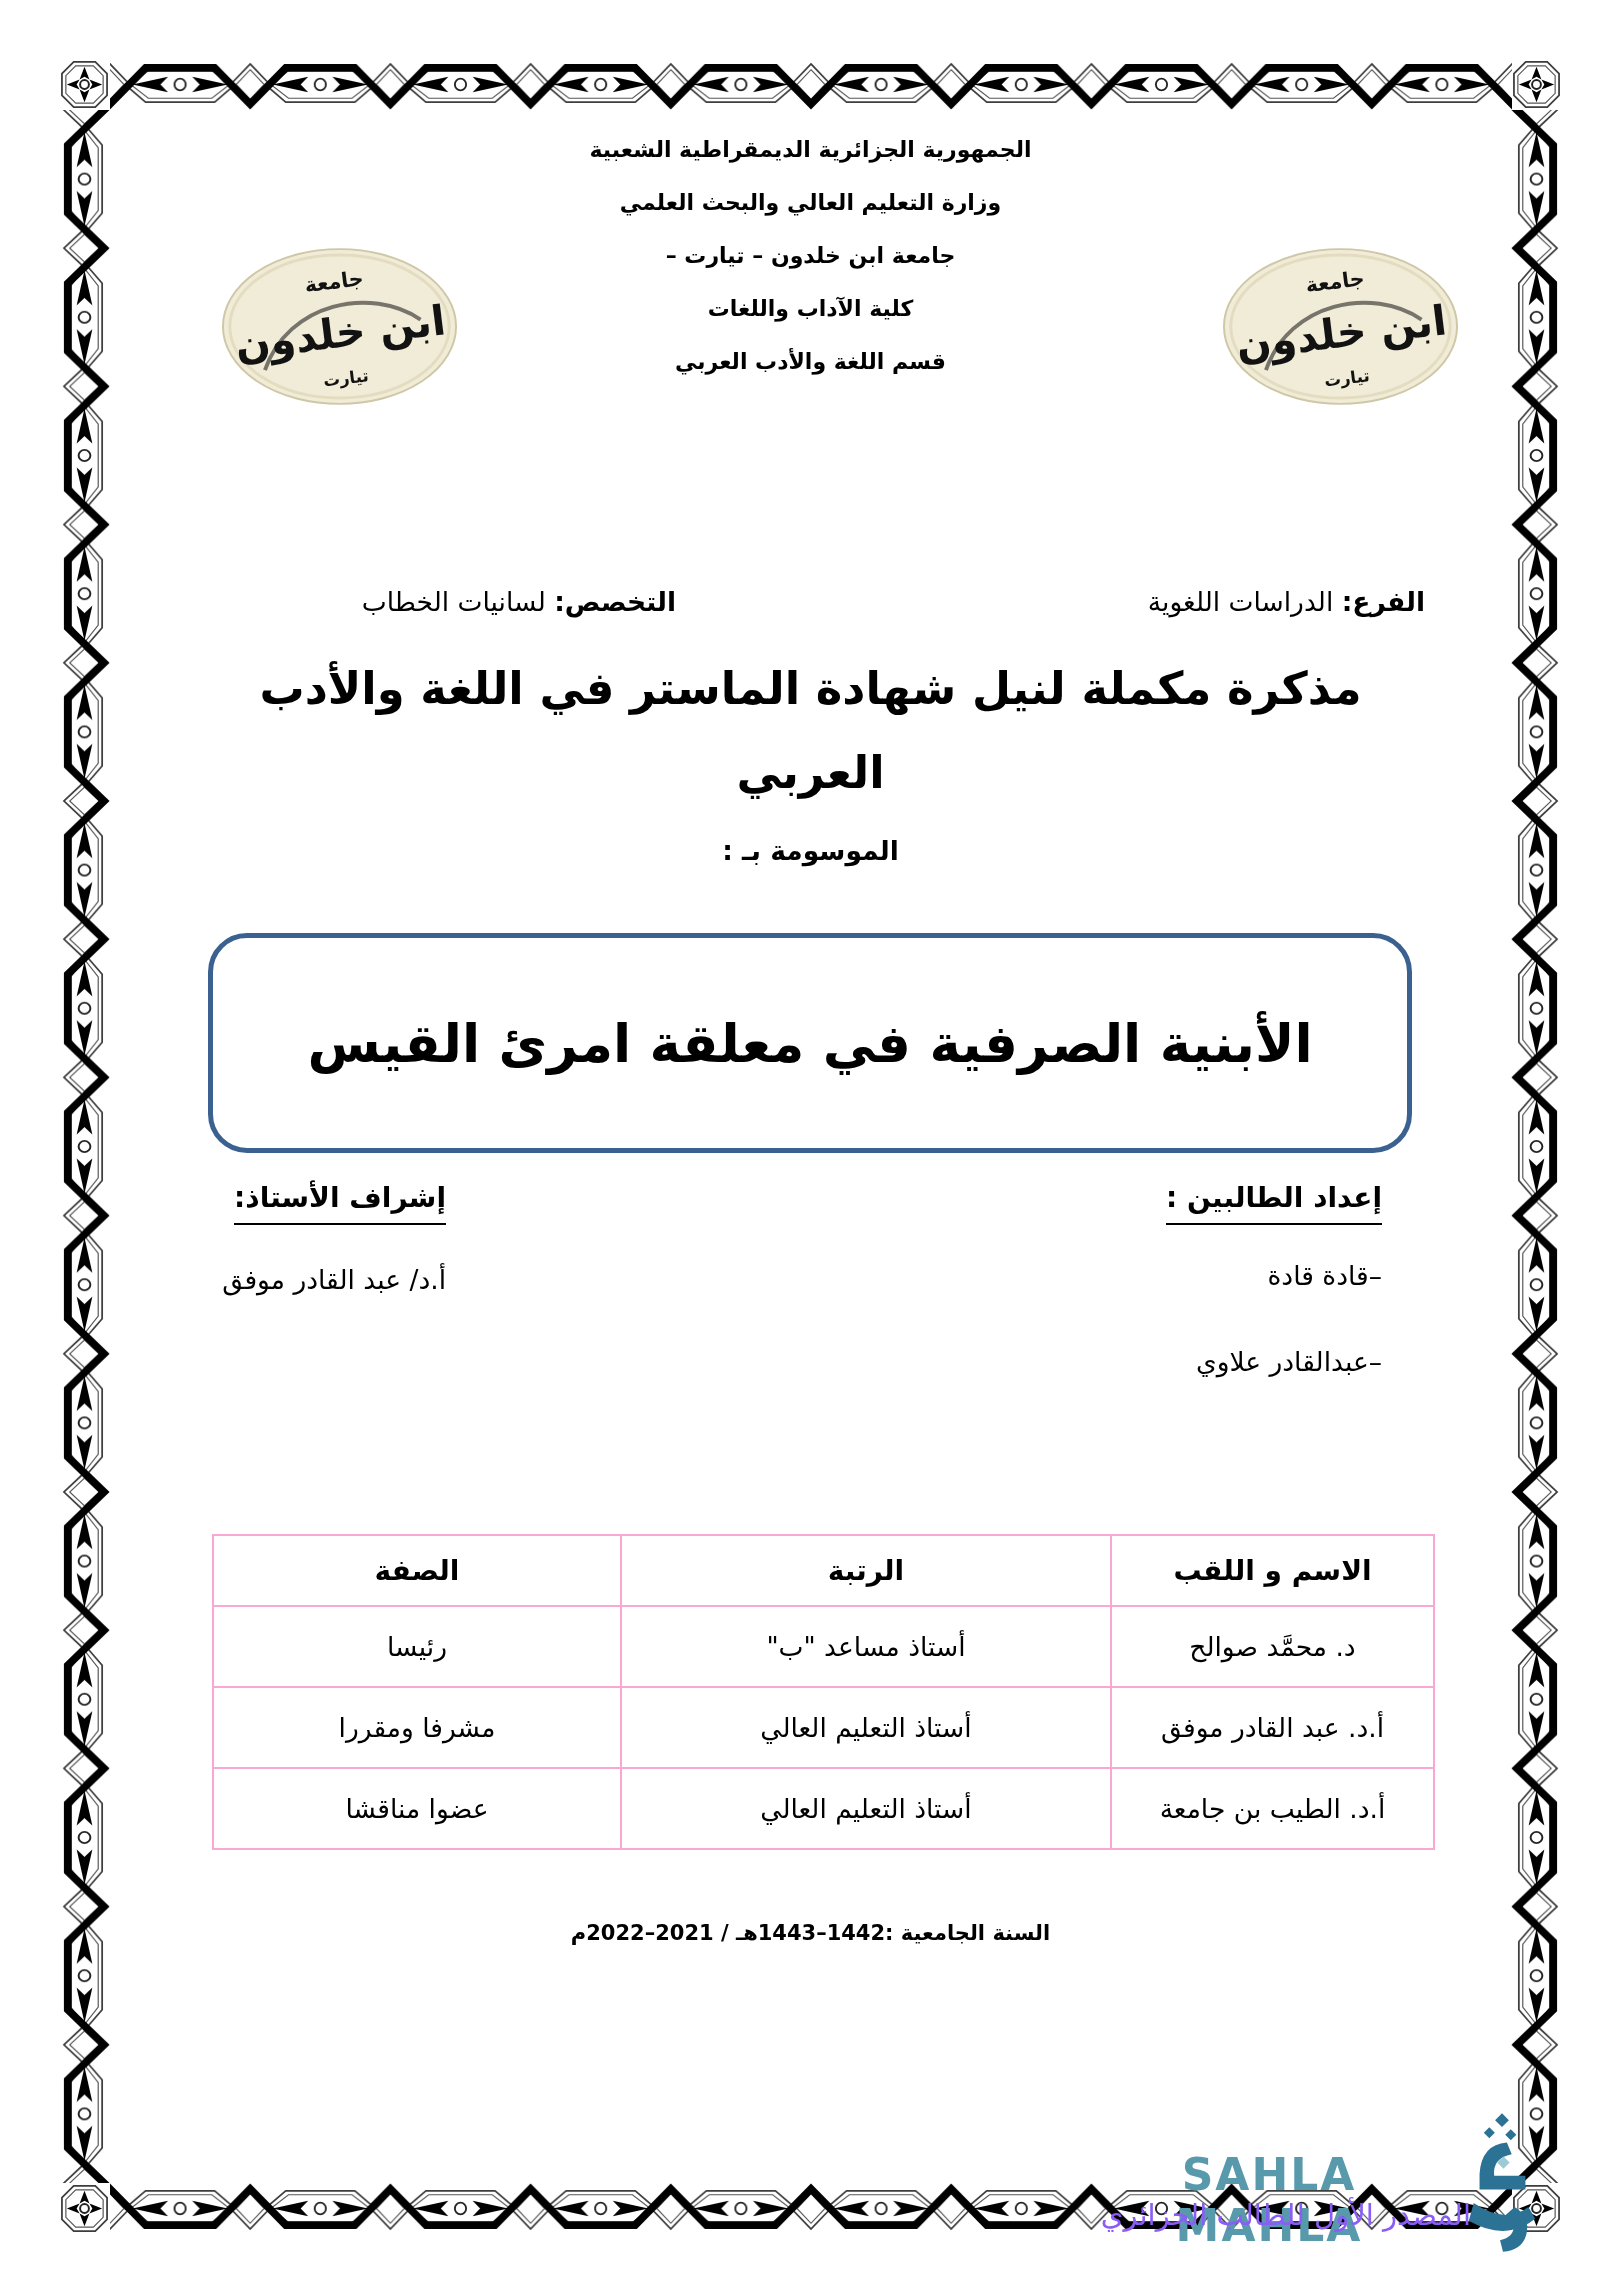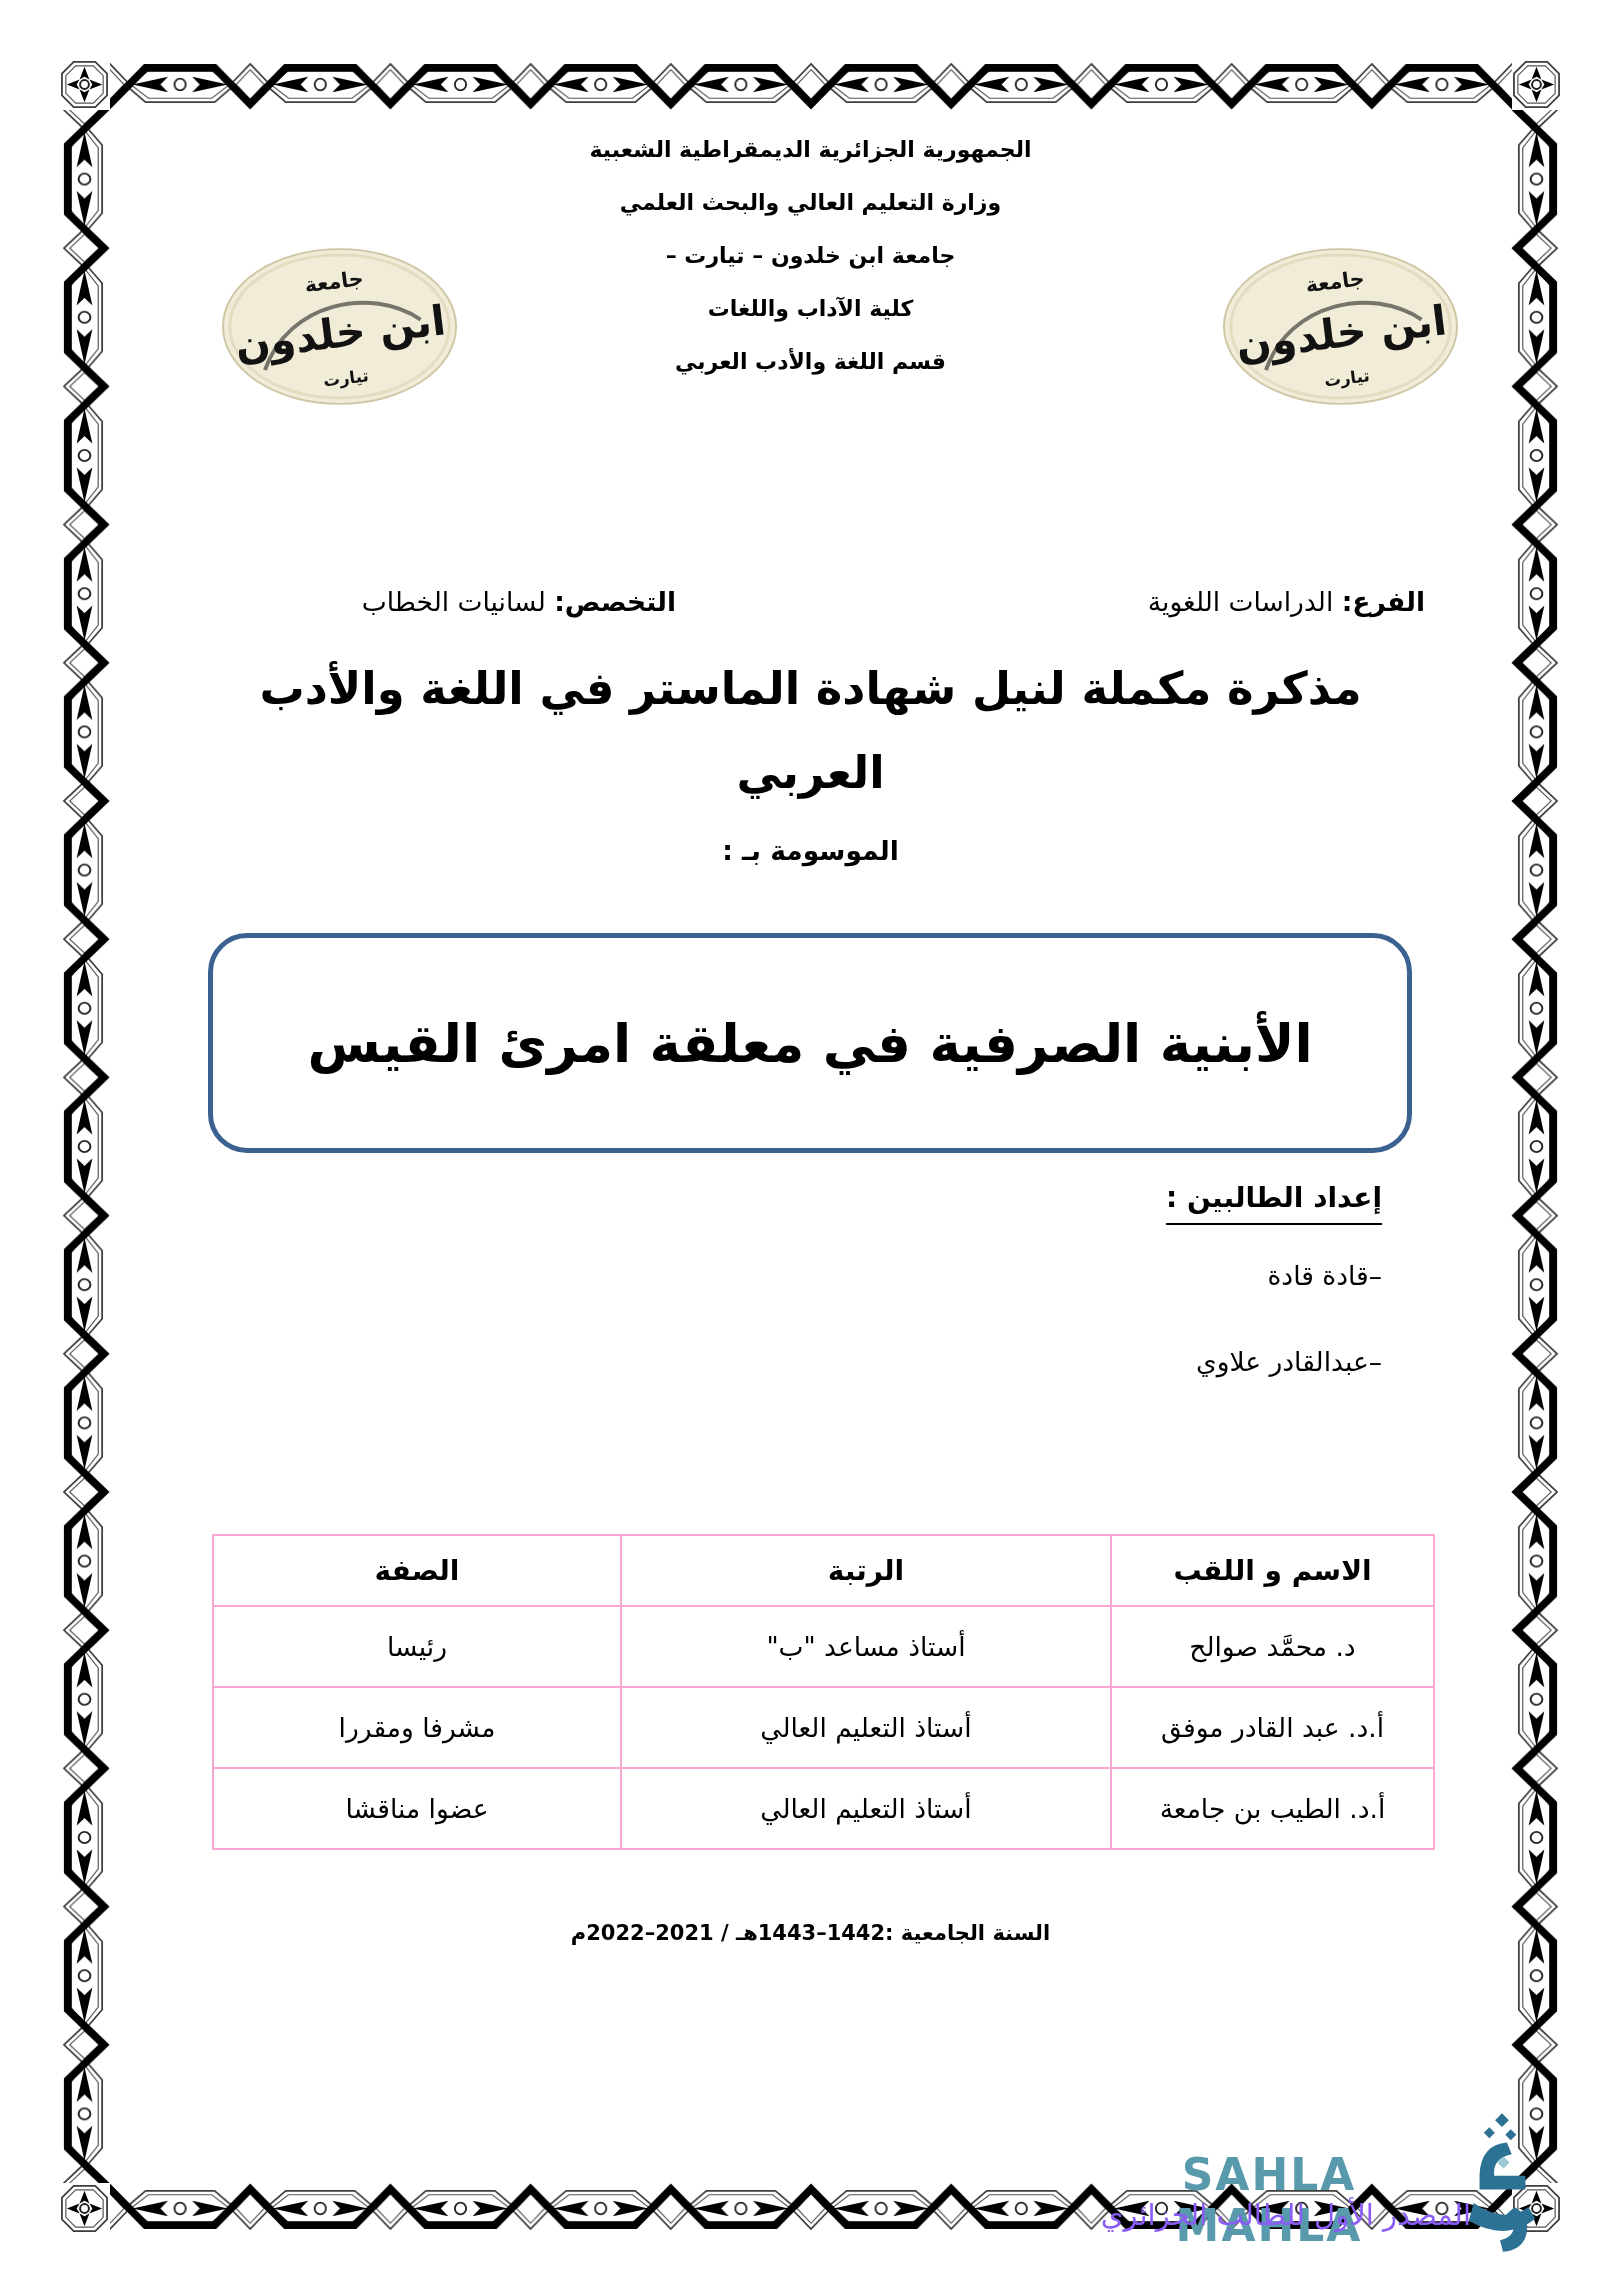--- a/index.html
+++ b/index.html
@@ -232,20 +232,24 @@
   <div class="titlebox">
     <div class="t">الأبنية الصرفية في معلقة امرئ القيس</div>
   </div>
 
   <div class="col-students">
     <span class="ul-head">إعداد الطالبين :</span>
     <div class="person p1">–قادة قادة</div>
     <div class="person p2">–عبدالقادر علاوي</div>
   </div>
 
+  <div class="col-supervisor">
+    <span class="ul-head">إشراف الأستاذ:</span>
+    <div class="person">أ.د/ عبد القادر موفق</div>
+  </div>
 
 
   <table class="jury">
     <colgroup>
         <col style="width:323px">
         <col style="width:490px">
         <col style="width:408px">
       </colgroup>
     <thead>
       <tr>

